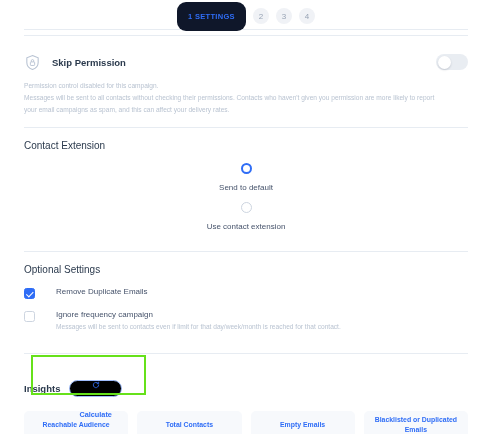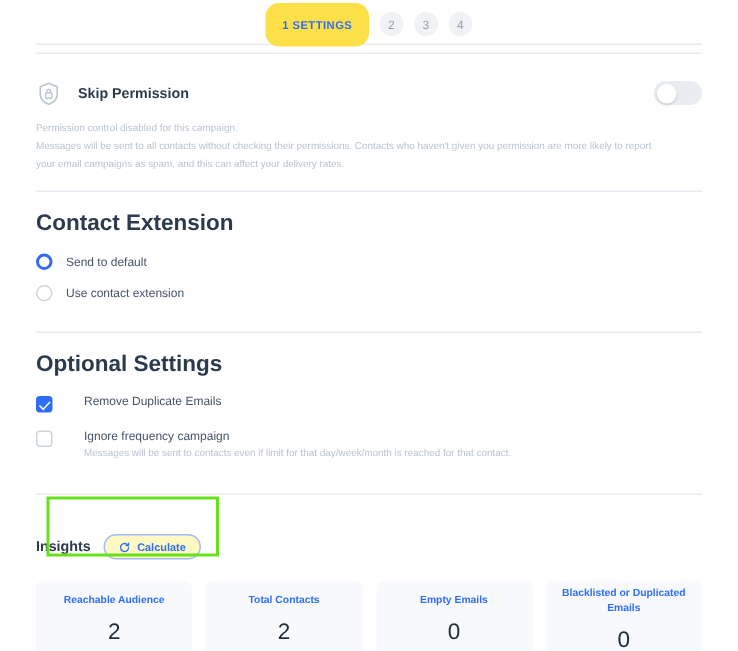--- a/index.html
+++ b/index.html
@@ -25,21 +25,21 @@
     height: 26px;
     padding-top: 3px;
   }
   .step-pill {
     display: flex;
     align-items: center;
     justify-content: center;
     height: 29px;
     padding: 0 11px;
     border-radius: 9px;
-    background: #fde047;
+    background: #0f172a;
     color: #2f6df6;
     font-size: 7.5px;
     font-weight: bold;
     letter-spacing: 0.3px;
     white-space: nowrap;
   }
   .step-circle {
     width: 16px;
     height: 16px;
     border-radius: 50%;
@@ -99,32 +99,33 @@
   .skip-desc {
     margin-top: 9px;
     color: #b9c3d1;
     font-size: 6.6px;
     line-height: 1.85;
     max-width: 420px;
   }
 
   
   .section-title {
-    font-size: 15px;
-    font-weight: bold;
+    font-size: 10px;
+    font-weight: normal;
     color: #2b3a4d;
     margin-bottom: 12px;
   }
 
   
   .radio-row {
     display: flex;
     align-items: center;
     gap: 9px;
     margin-bottom: 10px;
+    flex-direction: column;
   }
   .radio {
     width: 11px; height: 11px;
     border-radius: 50%;
     border: 1.4px solid #cdd5e0;
     box-sizing: border-box;
     flex: none;
     position: relative;
     background: #fff;
   }
@@ -182,31 +183,32 @@
     margin-top: 12px;
   }
   .insights-label {
     font-size: 9.5px;
     font-weight: bold;
     color: #2b3a4d;
   }
   .calc-btn {
     display: inline-flex;
     align-items: center;
-    gap: 4px;
+    gap: 21px;
     height: 17px;
     padding: 0 9px;
     border: 1px solid #9fbcfb;
     border-radius: 9px;
-    background: #fef9c3;
+    background: #000000;
     color: #2f6df6;
     font-size: 7.3px;
     font-weight: bold;
     cursor: pointer;
     white-space: nowrap;
+    flex-direction: column;
   }
   .spinner-icon { width: 8px; height: 8px; display: block; }
 
   .highlight-box {
     position: absolute;
     left: 31px;
     top: 1px;
     width: 115px;
     height: 40px;
     border: 2.5px solid #66e11a;

